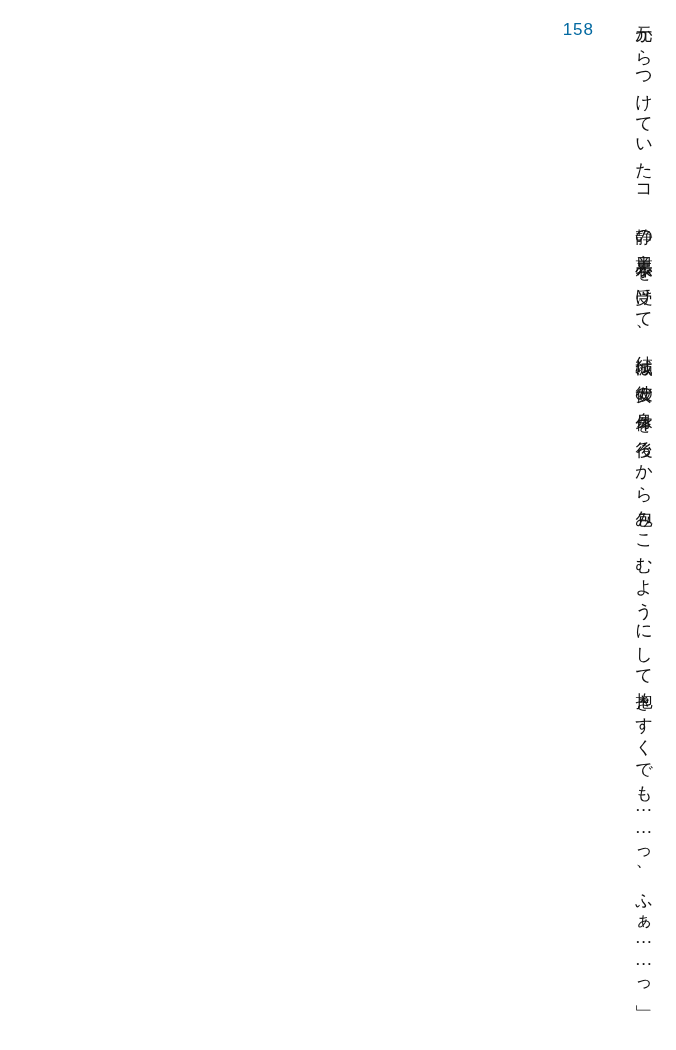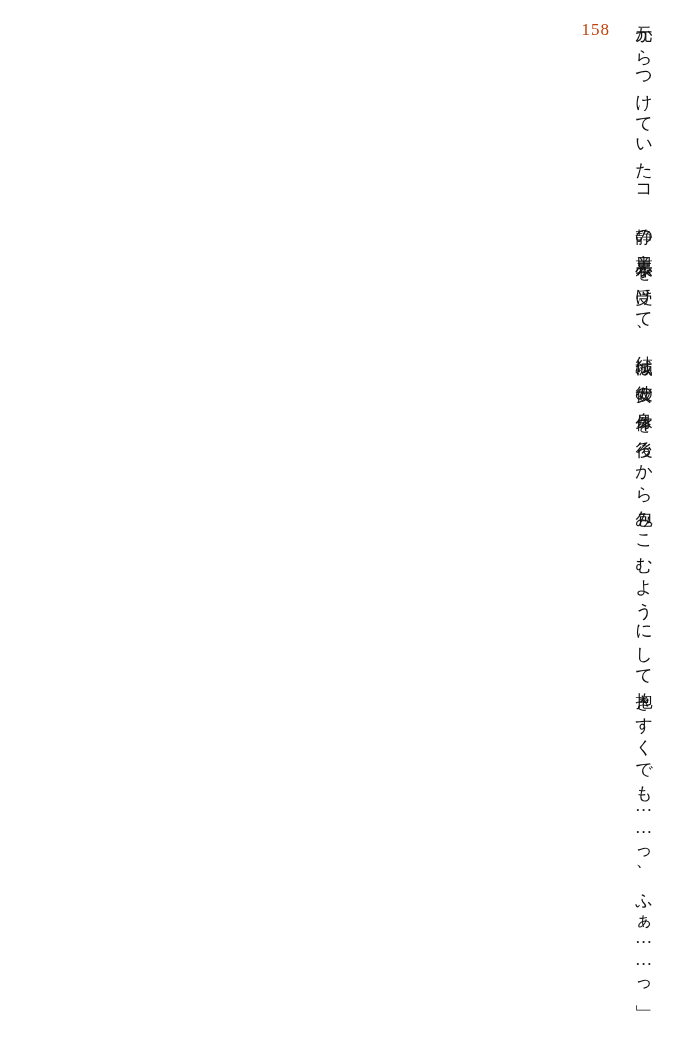--- a/index.html
+++ b/index.html
@@ -14,25 +14,25 @@
   #page {
     position: relative;
     width: 676px;
     height: 1050px;
     background: #ffffff;
     overflow: hidden;
   }
   #page-number {
     position: absolute;
     top: 20px;
-    right: 66px;
+    right: 82px;
     font-size: 17px;
     letter-spacing: 1px;
-    color: #c2410c;
-    font-family: Liberation Serif, serif;
+    color: #0369a1;
+    font-family: Liberation Sans, sans-serif;
   }
   #body-text {
     position: absolute;
     top: 72px;
     right: 24px;
     left: 24px;
     height: 925px;
     display: flex;
     flex-direction: row-reverse;
     justify-content: flex-start;

